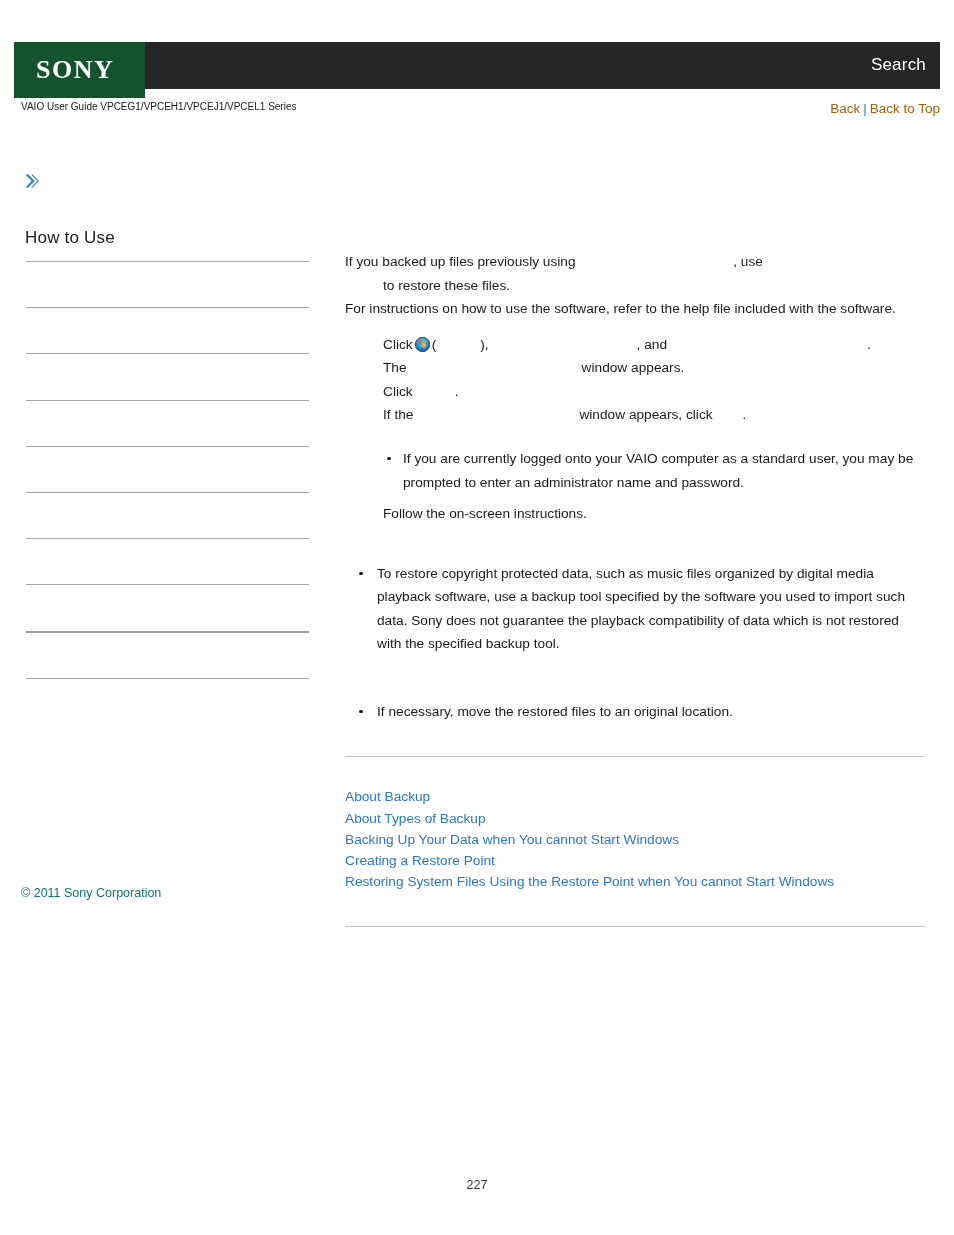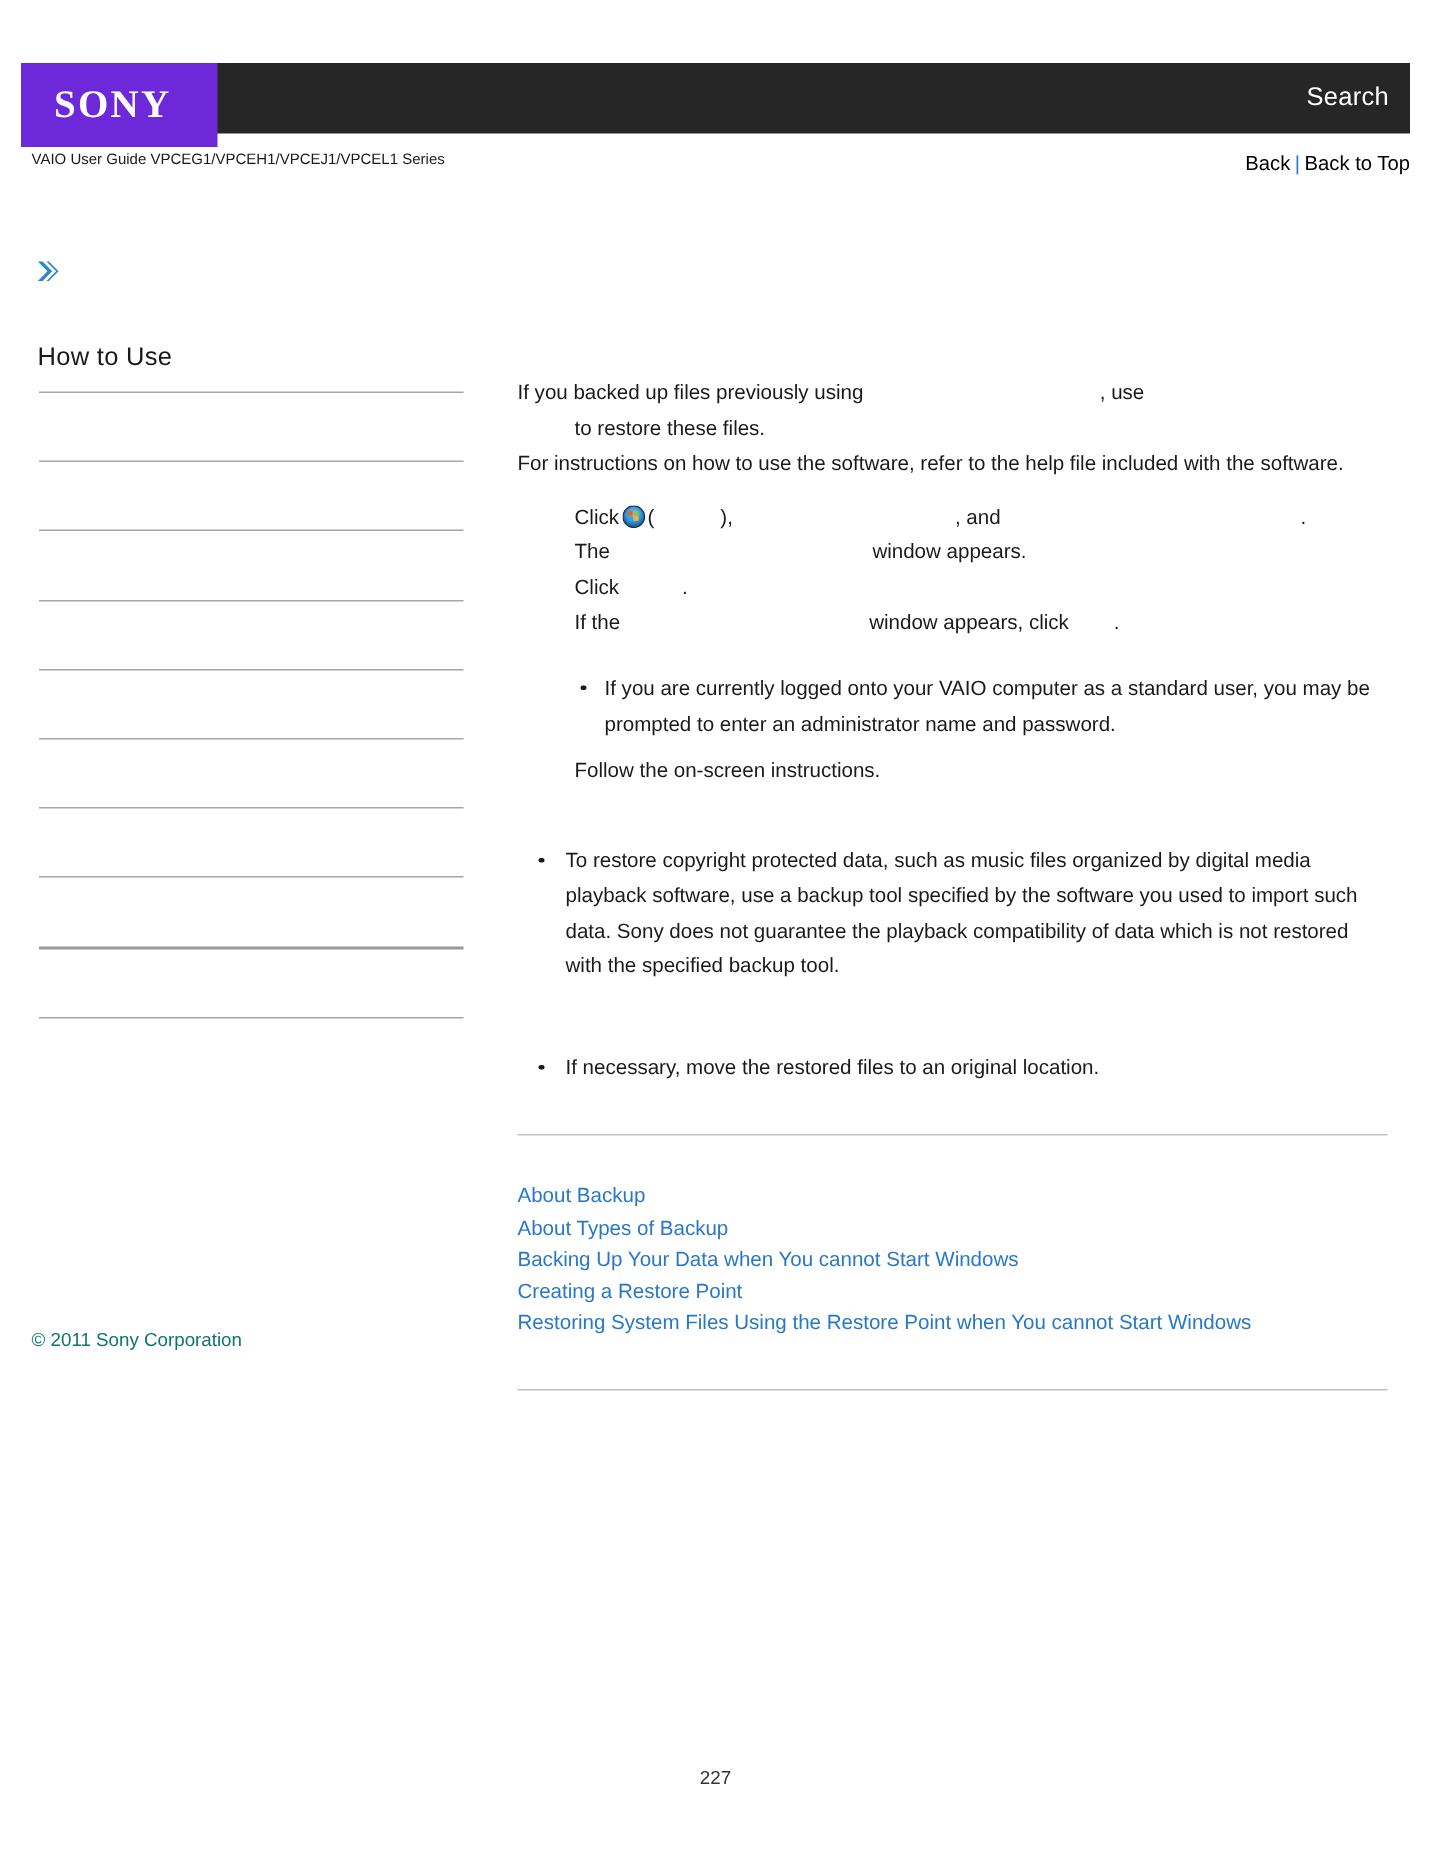--- a/index.html
+++ b/index.html
@@ -25,21 +25,21 @@
     width: 926px;
     height: 47px;
     background: #262626;
   }
   .sony-logo-block {
     position: absolute;
     left: 14px;
     top: 42px;
     width: 131px;
     height: 56px;
-    background: #6d28d9;
+    background: #14532d;
   }
   .sony-wordmark {
     position: absolute;
     left: 22px;
     top: 13px;
     color: #ffffff;
     font-family: "Liberation Serif", serif;
     font-weight: bold;
     font-size: 26px;
     letter-spacing: 1.5px;
@@ -72,21 +72,21 @@
   }
   .nav-links {
     position: absolute;
     right: 14px;
     top: 0;
     font-size: 13.5px;
     white-space: nowrap;
   }
   .nav-links a,
   .link {
-    color: #000000;
+    color: #a16207;
     text-decoration: none;
   }
   .nav-sep {
     color: #2878c8;
     margin: 0 3px;
   }
 
   
   .sidebar {
     position: absolute;

